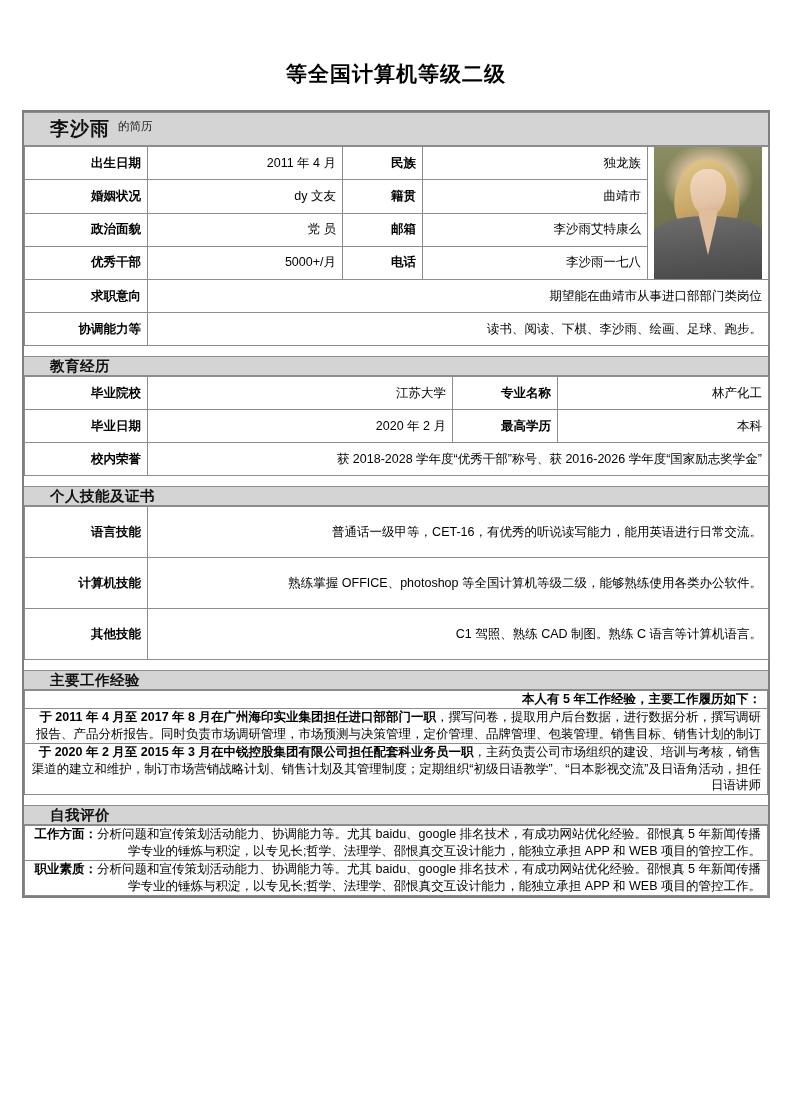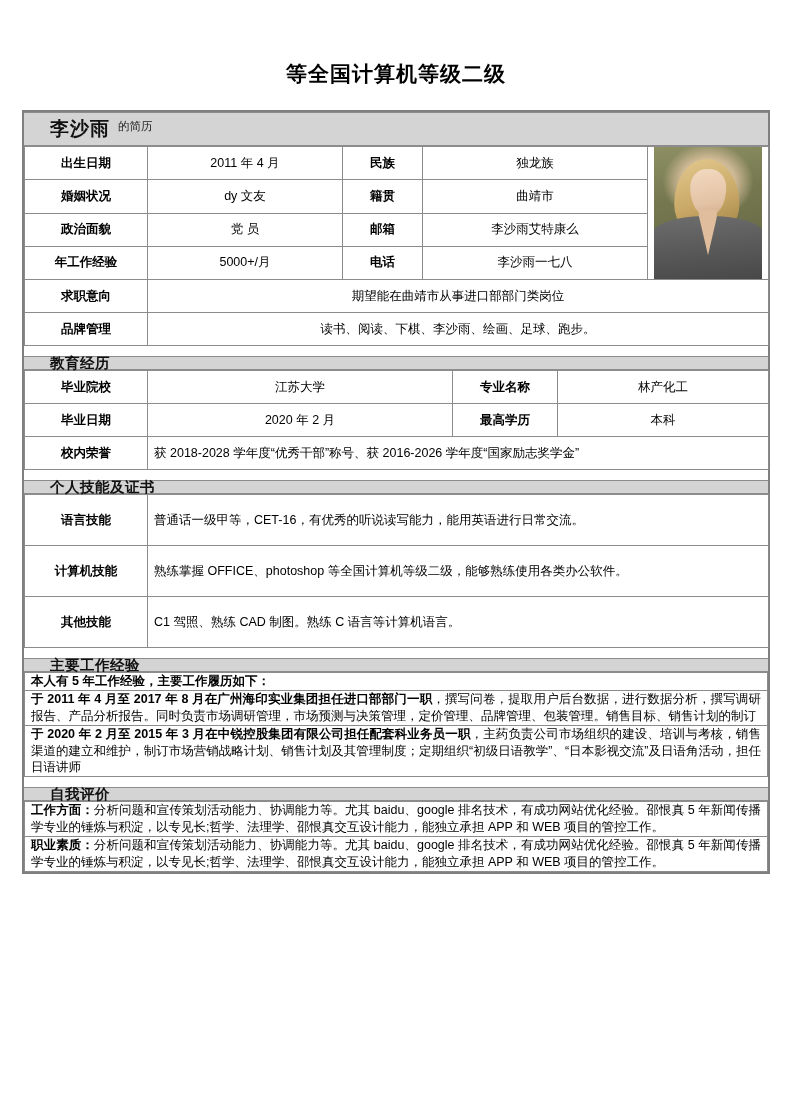--- a/index.html
+++ b/index.html
@@ -45,29 +45,30 @@
     border-collapse: collapse;
     table-layout: fixed;
   }
 
   table.grid td {
     border: 1px solid #8c8c8c;
     padding: 0 6px;
     vertical-align: middle;
     font-size: 12.5px;
     line-height: 1.35;
+    text-align: right;
   }
 
   
   .banner {
     background: #d4d4d4;
     border: 1px solid #8c8c8c;
     border-left: none;
     border-right: none;
-    height: 14px;
+    height: 20px;
     display: flex;
     align-items: center;
     padding-left: 26px;
   }
   .banner.name-banner { height: 34px; }
 
   .name-main {
     font-size: 19px;
     font-weight: bold;
     letter-spacing: 1px;
@@ -223,31 +224,31 @@
           <td class="lbl">籍贯</td>
           <td class="val">曲靖市</td>
         </tr>
         <tr class="row-h">
           <td class="lbl">政治面貌</td>
           <td class="val">党 员</td>
           <td class="lbl">邮箱</td>
           <td class="val">李沙雨艾特康么</td>
         </tr>
         <tr class="row-h">
-          <td class="lbl">年工作经验</td>
+          <td class="lbl">优秀干部</td>
           <td class="val">5000+/月</td>
           <td class="lbl">电话</td>
           <td class="val">李沙雨一七八</td>
         </tr>
         <tr class="row-h">
           <td class="lbl">求职意向</td>
           <td class="val" colspan="4">期望能在曲靖市从事进口部部门类岗位</td>
         </tr>
         <tr class="row-h">
-          <td class="lbl">品牌管理</td>
+          <td class="lbl">协调能力等</td>
           <td class="val" colspan="4">读书、阅读、下棋、李沙雨、绘画、足球、跑步。</td>
         </tr>
       </tbody>
     </table>
 
     <div class="gap"></div>
 
     <div class="banner">
       <span class="section-title">教育经历</span>
     </div>

